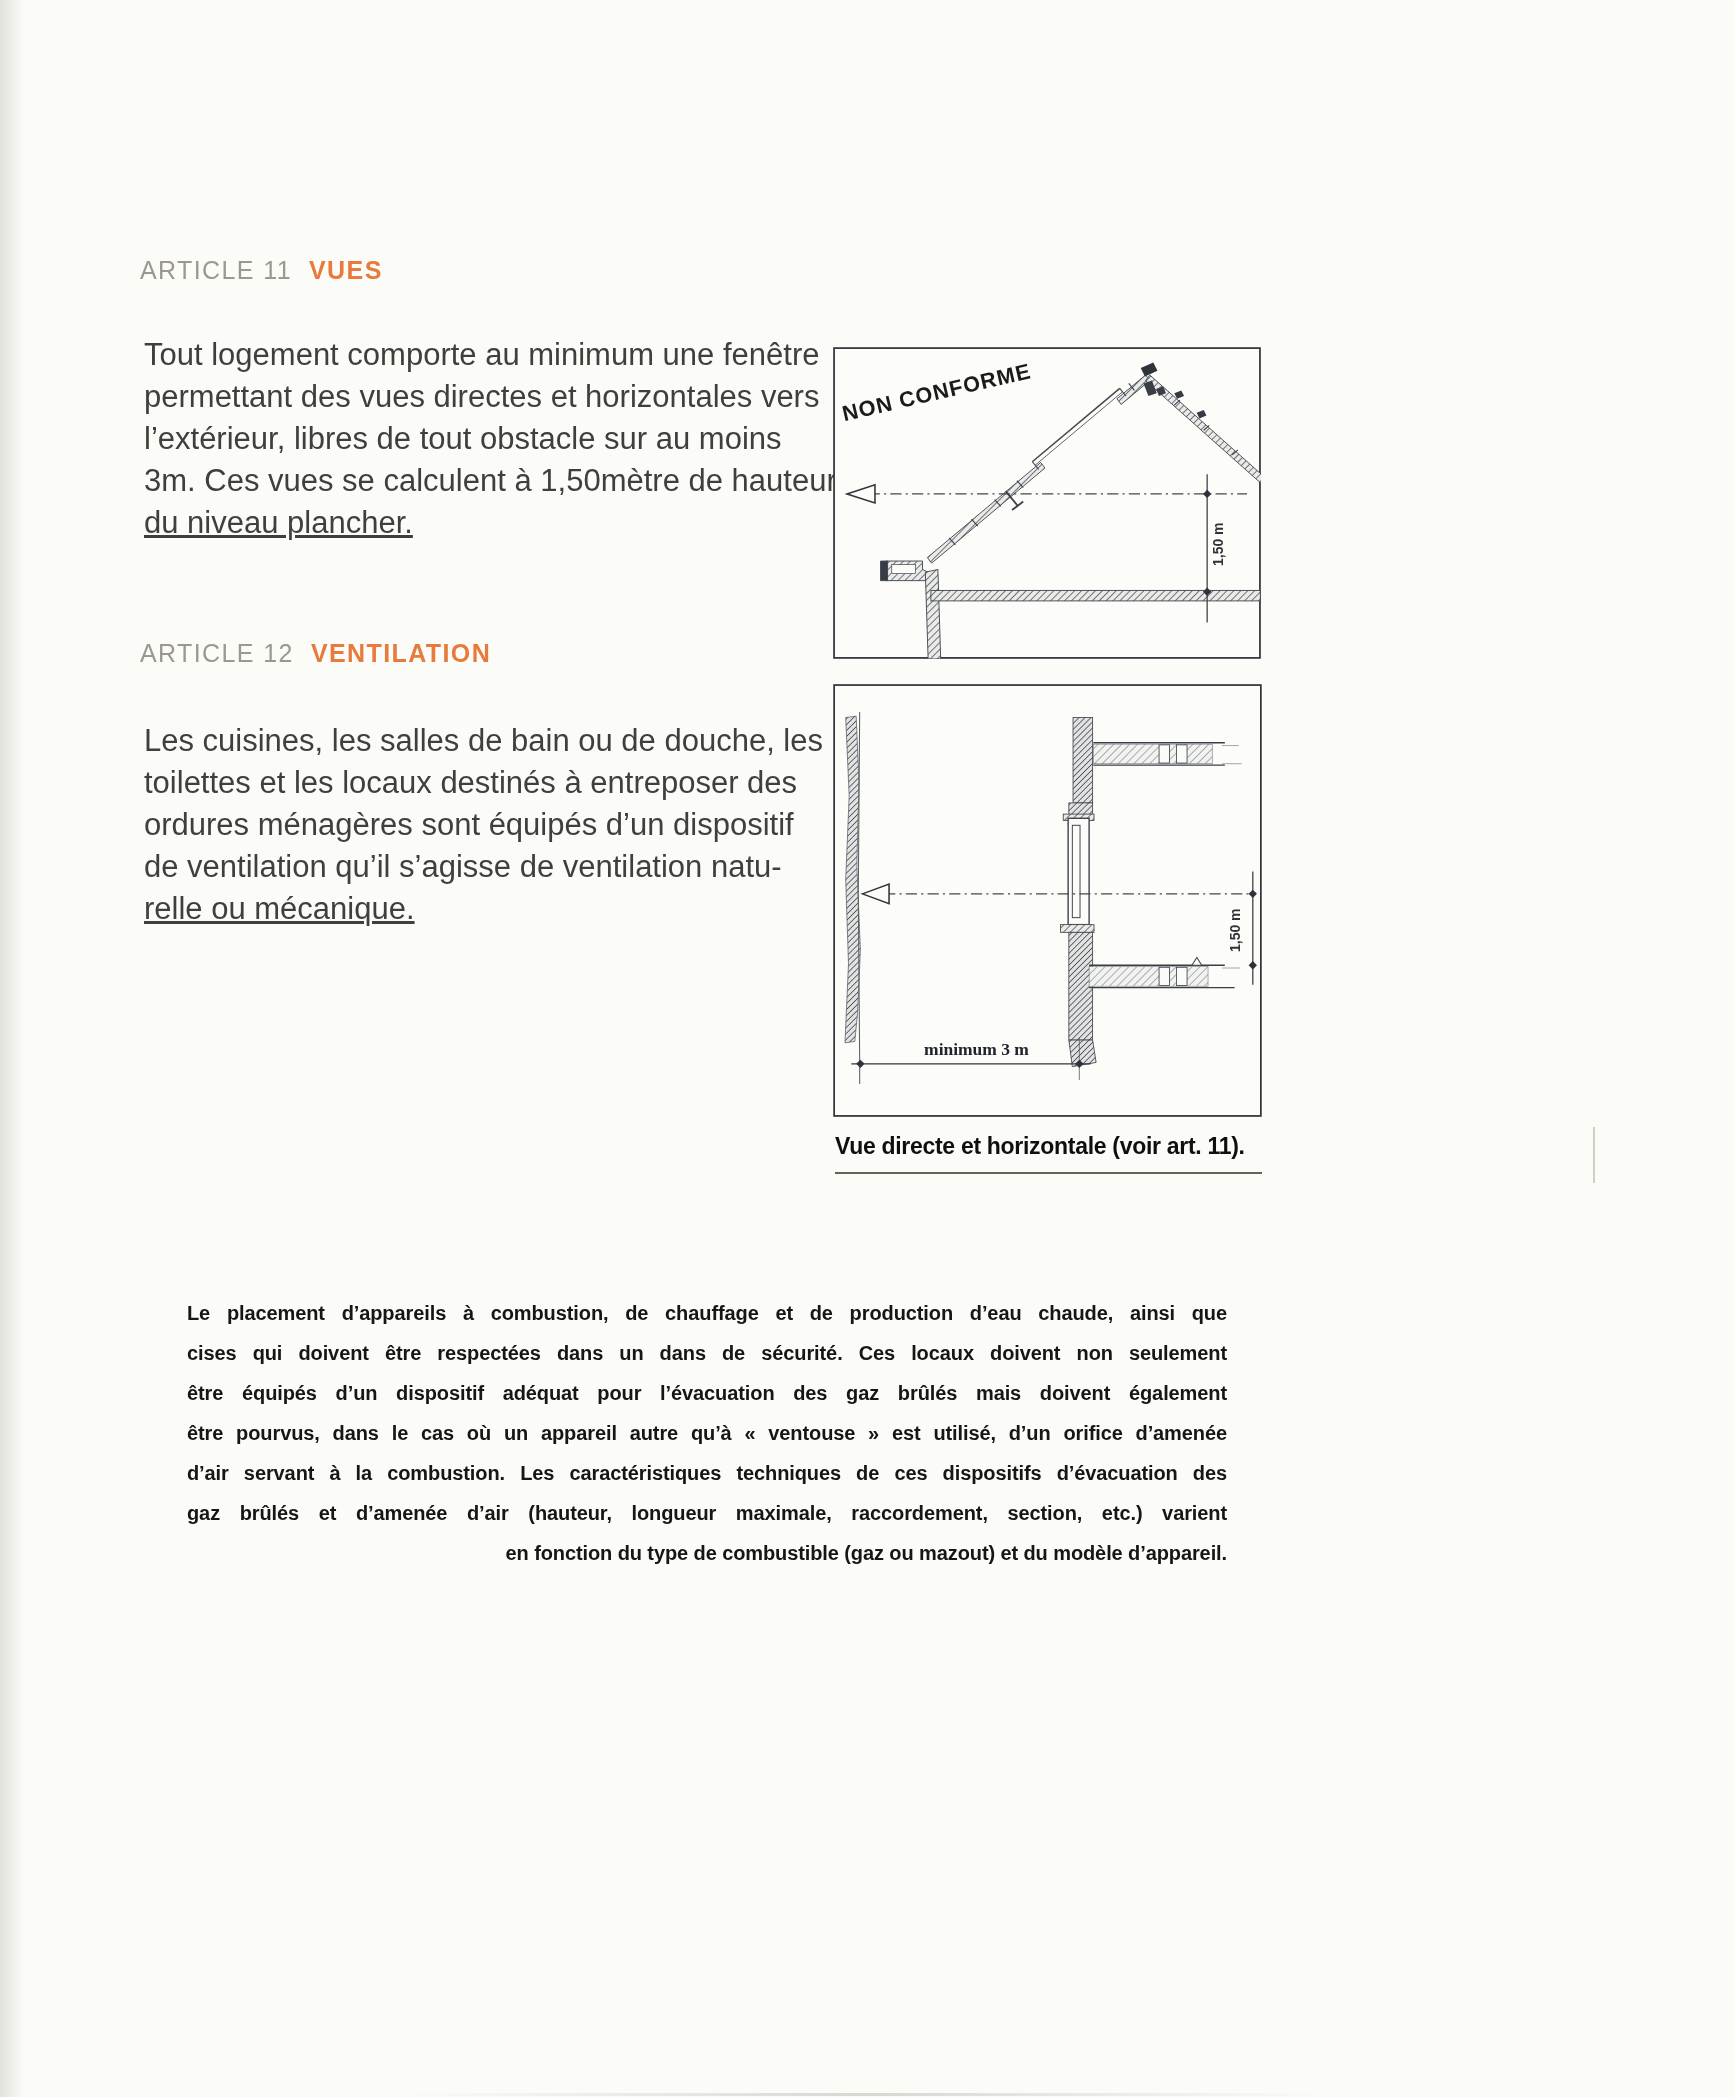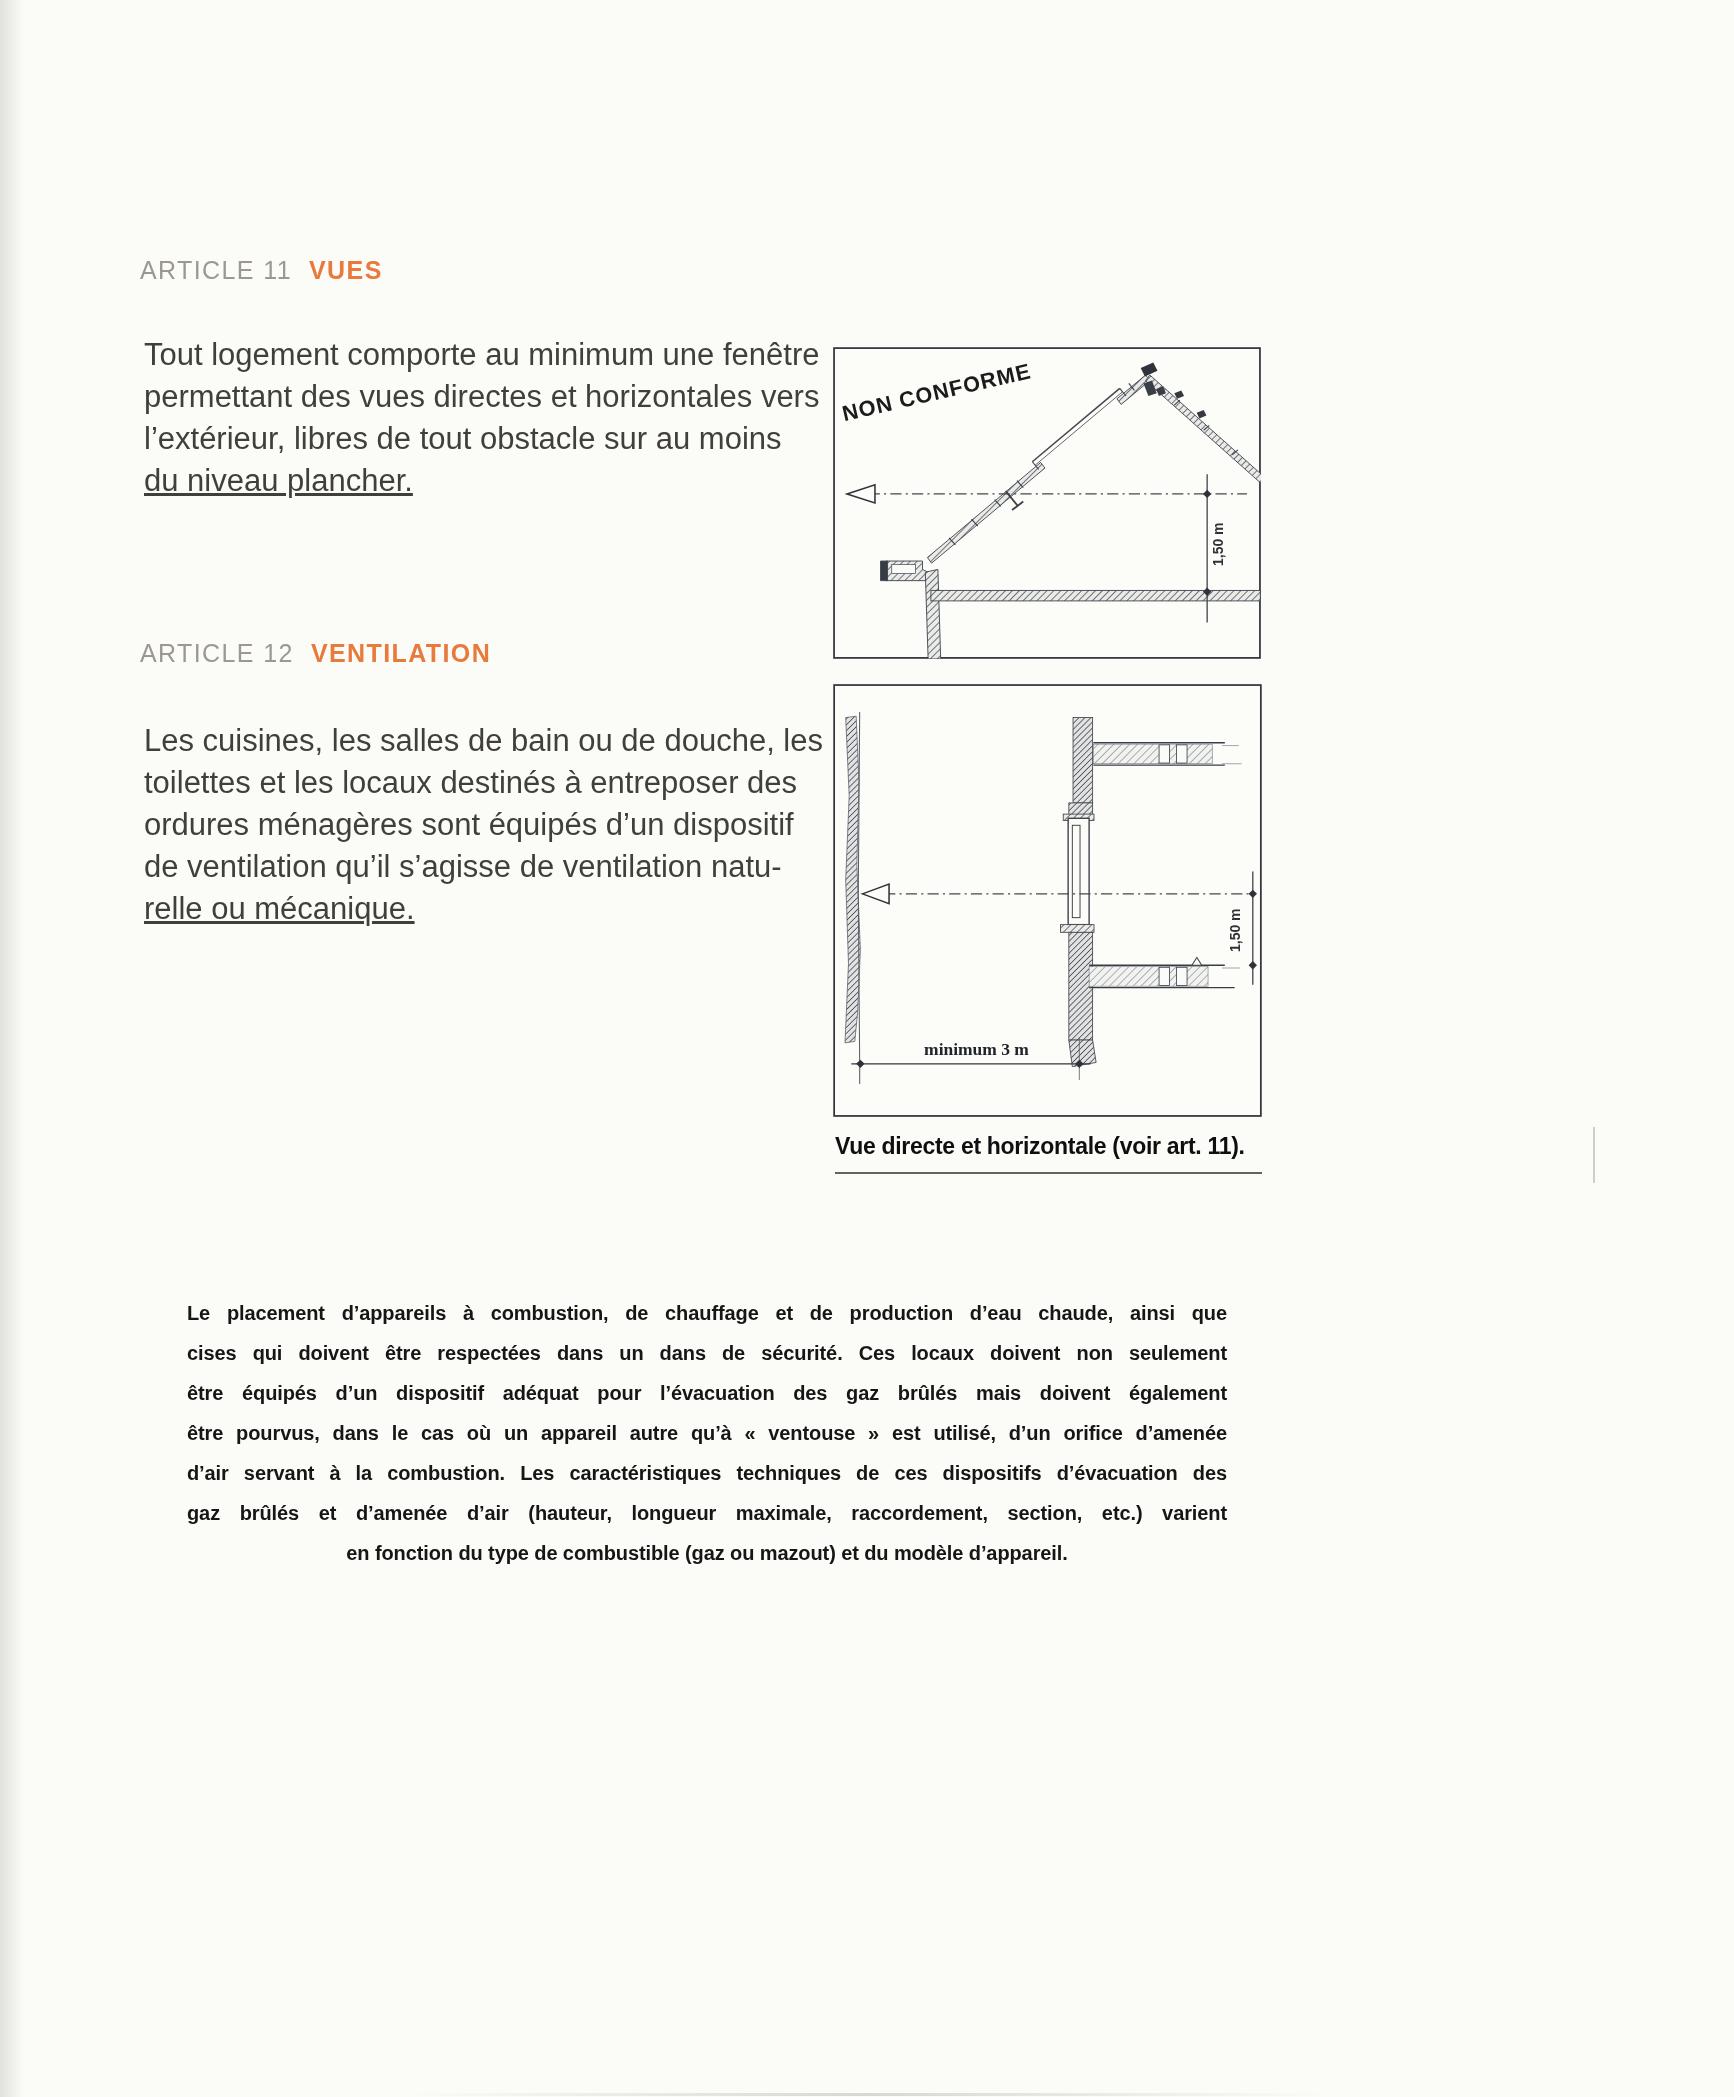--- a/index.html
+++ b/index.html
@@ -20,21 +20,21 @@
   .article-heading{position:absolute;left:140px;font-size:25px;letter-spacing:1.4px;white-space:nowrap;}
   .article-heading .art-label{color:#9c9890;font-weight:400;}
   .article-heading .art-title{color:#e87a3c;font-weight:700;margin-left:17px;}
   
   .para{position:absolute;left:144px;width:575px;color:#413f3b;font-size:31px;}
   .para .jline{height:42px;line-height:42px;text-align:justify;text-align-last:justify;white-space:nowrap;overflow:visible;}
   .para .lline{height:42px;line-height:42px;text-align:left;white-space:nowrap;text-decoration:underline;}
   
   .info{position:absolute;left:187px;top:1293px;width:1040px;color:#161616;font-size:20px;font-weight:700;letter-spacing:-0.1px;}
   .info .jline{height:40px;line-height:40px;text-align:justify;text-align-last:justify;white-space:nowrap;}
-  .info .lline{height:40px;line-height:40px;text-align:center;white-space:nowrap;}
+  .info .lline{height:40px;line-height:40px;text-align:right;white-space:nowrap;}
   
   .fig{position:absolute;}
   .fig svg{display:block;}
   .caption{position:absolute;left:835px;top:1133px;font-size:23px;font-weight:700;
     letter-spacing:-0.3px;color:#0f0f0f;white-space:nowrap;}
   .caption-rule{position:absolute;left:835px;top:1172px;width:427px;height:2.4px;background:#63635c;}
   text{font-family:"Liberation Sans", sans-serif;}
   .serif-label{font-family:"Liberation Serif", serif;}
 </style>
 </head>
@@ -46,20 +46,21 @@
   <div class="right-tick" style="left:1593px;top:1127px;width:2.1px;height:56px;"></div>
   <div class="bottom-shadow"></div>
 
   <div class="article-heading" style="top:256px;">
     <span class="art-label">ARTICLE 11</span><span class="art-title">VUES</span>
   </div>
   <div class="para" style="top:334px;">
     <div class="jline">Tout logement comporte au minimum une fenêtre</div>
     <div class="jline">permettant des vues directes et horizontales vers</div>
     <div class="jline">l’extérieur, libres de tout obstacle sur au moins</div>
+    <div class="jline">3m. Ces vues se calculent à 1,50mètre de hauteur</div>
     <div class="lline">du niveau plancher.</div>
   </div>
 
   <div class="article-heading" style="top:639px;">
     <span class="art-label">ARTICLE 12</span><span class="art-title">VENTILATION</span>
   </div>
   <div class="para" style="top:720px;">
     <div class="jline">Les cuisines, les salles de bain ou de douche, les</div>
     <div class="jline">toilettes et les locaux destinés à entreposer des</div>
     <div class="jline">ordures ménagères sont équipés d’un dispositif</div>

